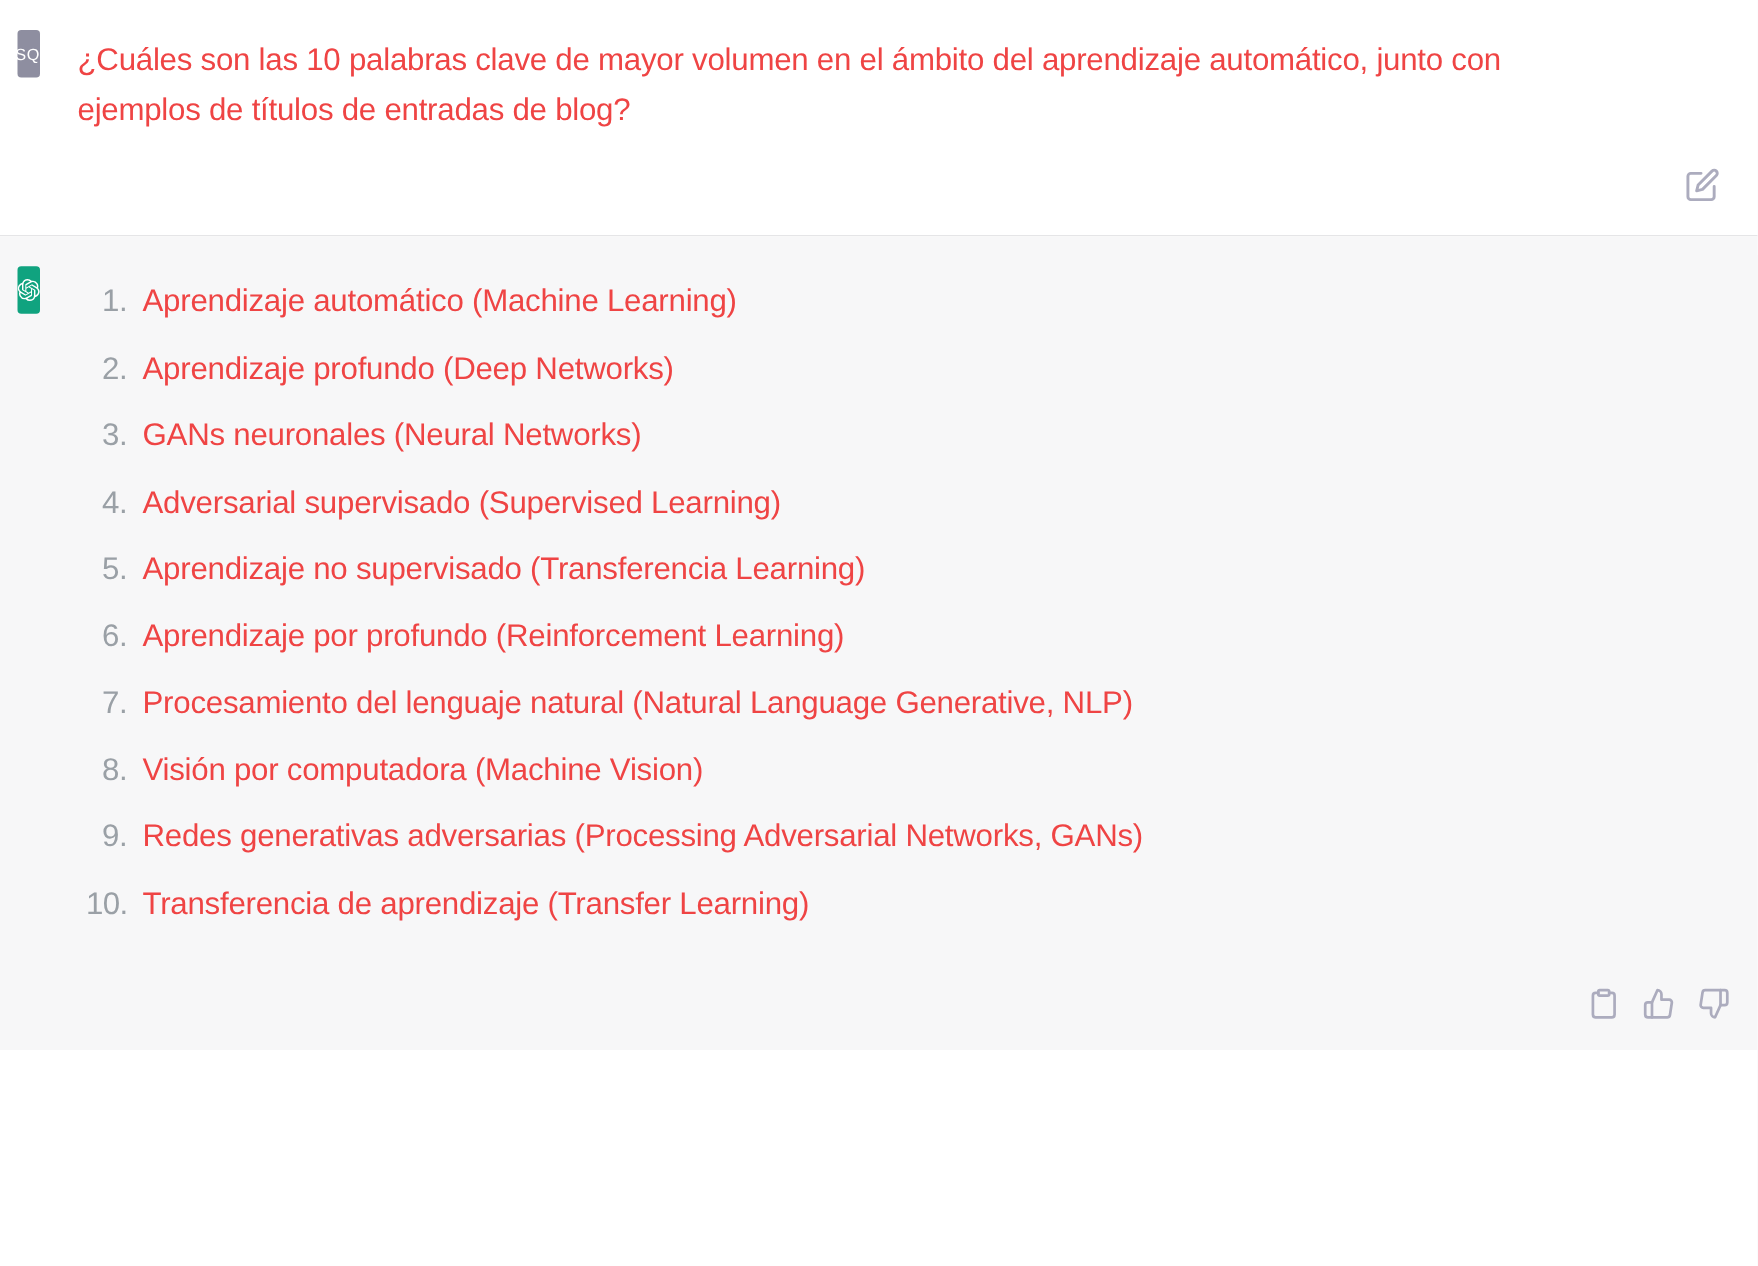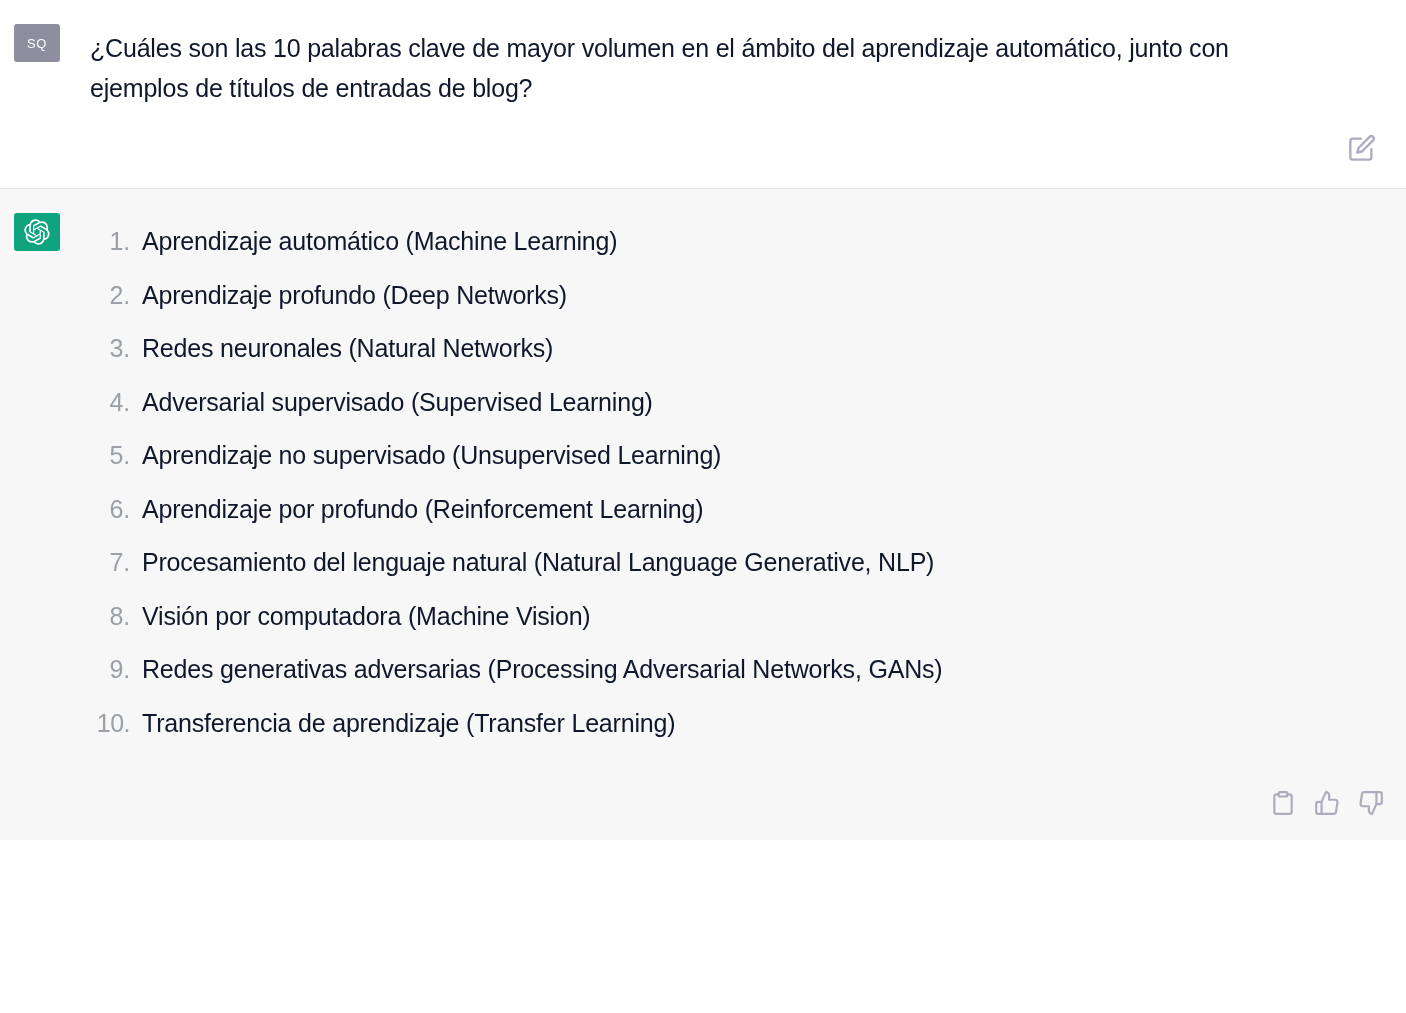--- a/index.html
+++ b/index.html
@@ -20,45 +20,45 @@
   .user-block {
     background: #ffffff;
     border-bottom: 1px solid #e5e5e7;
     padding-bottom: 80px;
   }
   .assistant-block {
     background: #f7f7f8;
     padding-bottom: 90px;
   }
   .avatar {
-    width: 46px;
+    width: 18px;
     height: 38px;
     border-radius: 3px;
     display: flex;
     align-items: center;
-    justify-content: center;
+    justify-content: flex-end;
     flex-shrink: 0;
     font-size: 12px;
     font-weight: 500;
     color: #ffffff;
   }
   .avatar-user {
     background: #8e8ea0;
     font-size: 13px;
     letter-spacing: 0.5px;
   }
   .avatar-assistant {
     background: #10a37f;
   }
   .avatar-assistant svg { width: 26px; height: 26px; }
   .content {
     flex: 1;
     font-size: 25px;
     line-height: 1.6;
-    color: #0f172a;
+    color: #ef4444;
     padding-top: 4px;
     max-width: 1150px;
     letter-spacing: -0.2px;
   }
   .assistant-block .content { padding-top: 2px; }
   .keywords-heading { margin-bottom: 40px; }
   ol.keywords {
     list-style: none;
     counter-reset: kw;
     margin-left: 0;
@@ -135,27 +135,27 @@
   </div>
   <div class="content">
     <ol class="keywords">
       <li>
           <span>Aprendizaje automático (Machine Learning)</span>
         </li>
       <li>
           <span>Aprendizaje profundo (Deep Networks)</span>
         </li>
       <li>
-          <span>Redes neuronales (Natural Networks)</span>
+          <span>GANs neuronales (Neural Networks)</span>
         </li>
       <li>
           <span>Adversarial supervisado (Supervised Learning)</span>
         </li>
       <li>
-          <span>Aprendizaje no supervisado (Unsupervised Learning)</span>
+          <span>Aprendizaje no supervisado (Transferencia Learning)</span>
         </li>
       <li>
           <span>Aprendizaje por profundo (Reinforcement Learning)</span>
         </li>
       <li>
           <span>Procesamiento del lenguaje natural (Natural Language Generative, NLP)</span>
         </li>
       <li>
           <span>Visión por computadora (Machine Vision)</span>
         </li>

